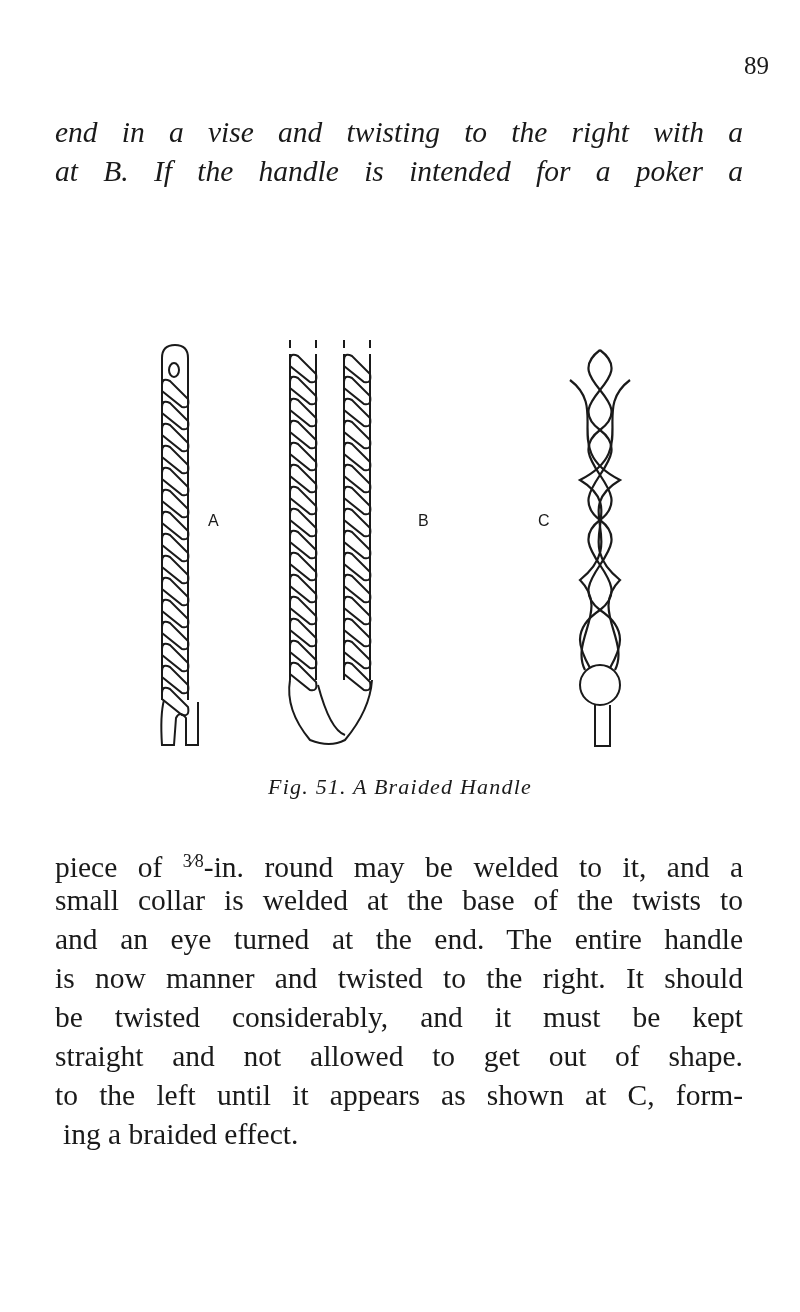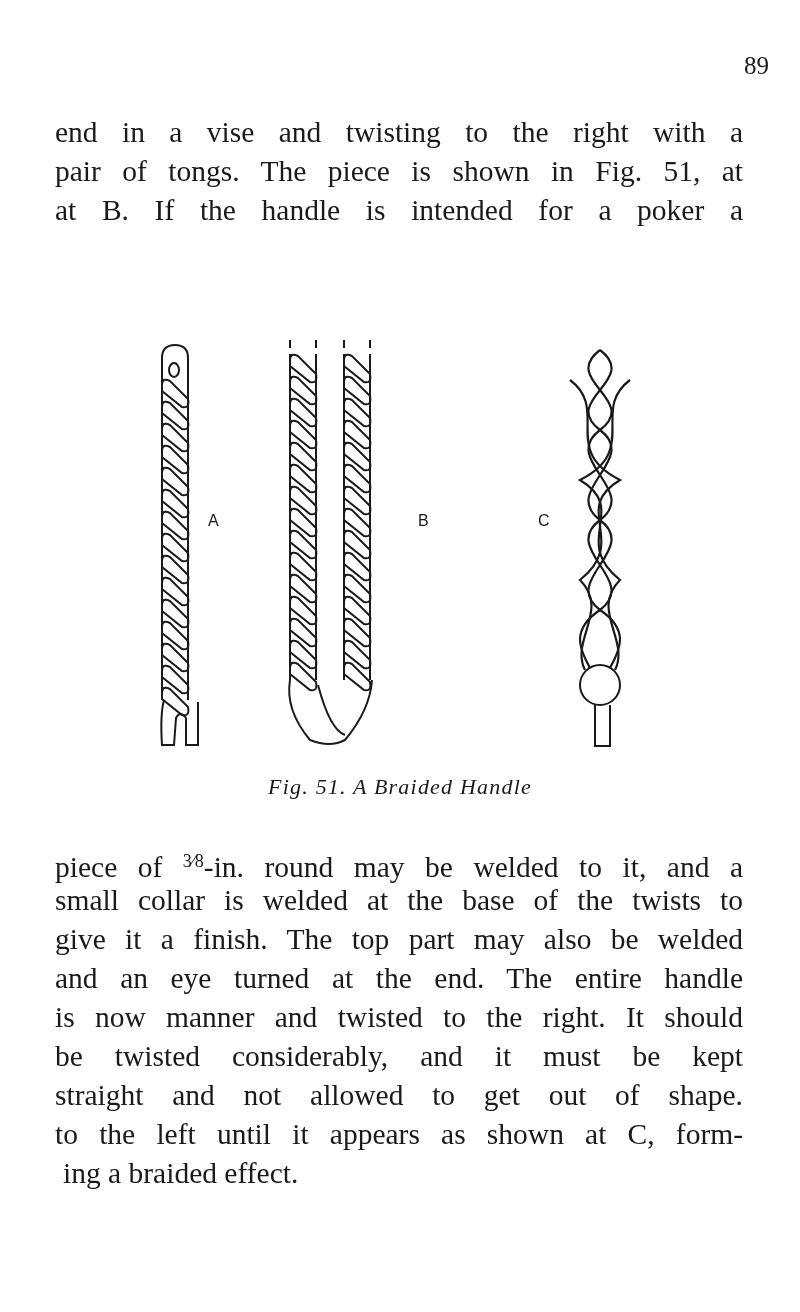--- a/index.html
+++ b/index.html
@@ -14,40 +14,39 @@
     position:absolute; left:160px; top:0; font-size:25px; letter-spacing:7.3px; font-weight:normal;
   }
   .page-number {
     position:absolute; left:712px; top:0; font-size:25px;margin-left:32px;
   }
   .para {
     position:absolute; left:55px; width:688px; font-size:29.5px; line-height:39px;
   }
   .line { display:block; white-space:nowrap; text-align:justify; text-align-last:justify; height:39px; }
   .line.last { text-align-last:left;margin-left:8px; }
-  .p1 { top:113px; }
+  .p1 { top:113px;font-style:italic; }
   .p2 { top:842px; }
   .figure { position:absolute; left:140px; top:340px; width:520px; height:420px; }
   .fig-label { position:absolute; font-family:"Liberation Sans","DejaVu Sans",sans-serif; font-size:16px; }
   .caption {
     position:absolute; top:774px; left:0; width:800px; text-align:center;
     font-style:italic; font-size:22px; letter-spacing:1.2px;
   }
   sup.frac { font-size:18px; vertical-align:10px;margin-top:36px; }
 </style>
 </head>
 <body>
 
 <div class="header">
   <span class="page-number">89</span>
 </div>
 
 <div class="para p1">
   <span class="line">end in a vise and twisting to the right with a</span>
-  <span class="line">pair of tongs.   The piece is shown in Fig. 51, at</span>
   <span class="line">at B.   If the handle is intended for a poker a</span>
 </div>
 
 <div class="figure">
   <svg width="520" height="420" viewBox="0 0 520 420">
     <g fill="none" stroke="#1a1a1a" stroke-width="2">
 
       <g>
         <path d="M22 18 Q22 5 35 5 Q48 5 48 18 L48 40"></path>
         <path d="M22 18 L22 40"></path>
@@ -132,20 +131,19 @@
   <span class="fig-label" style="left:68px;top:172px;">A</span>
   <span class="fig-label" style="left:278px;top:172px;">B</span>
   <span class="fig-label" style="left:398px;top:172px;">C</span>
 </div>
 
 <div class="caption">Fig. 51.  A Braided Handle</div>
 
 <div class="para p2">
   <span class="line"><span>piece of </span><sup class="frac">3⁄8</sup><span>-in. round may be welded to it, and a</span></span>
   <span class="line">small collar is welded at the base of the twists to</span>
-  <span class="line">give it a finish.   The top part may also be welded</span>
   <span class="line">and an eye turned at the end.   The entire handle</span>
   <span class="line">is now manner and twisted to the right.   It should</span>
   <span class="line">be twisted considerably, and it must be kept</span>
   <span class="line">straight and not allowed to get out of shape.</span>
   <span class="line">to the left until it appears as shown at C, form-</span>
   <span class="line last">ing a braided effect.</span>
 </div>
 
 </body></html>

